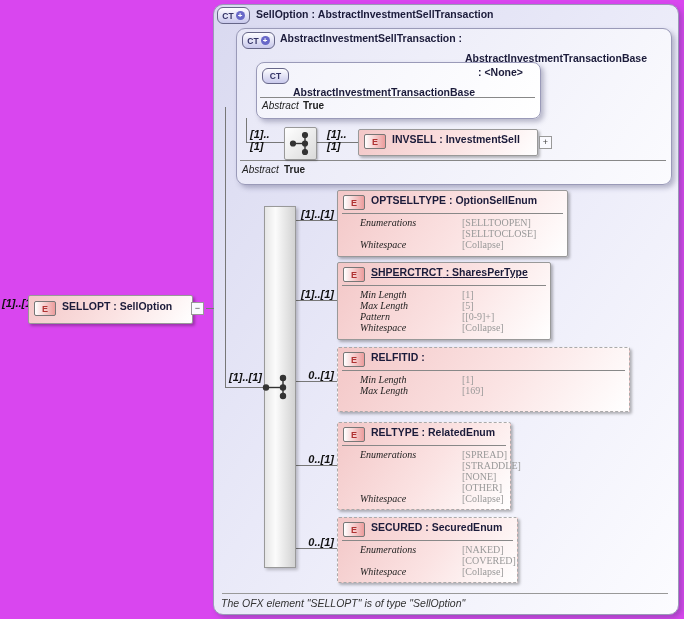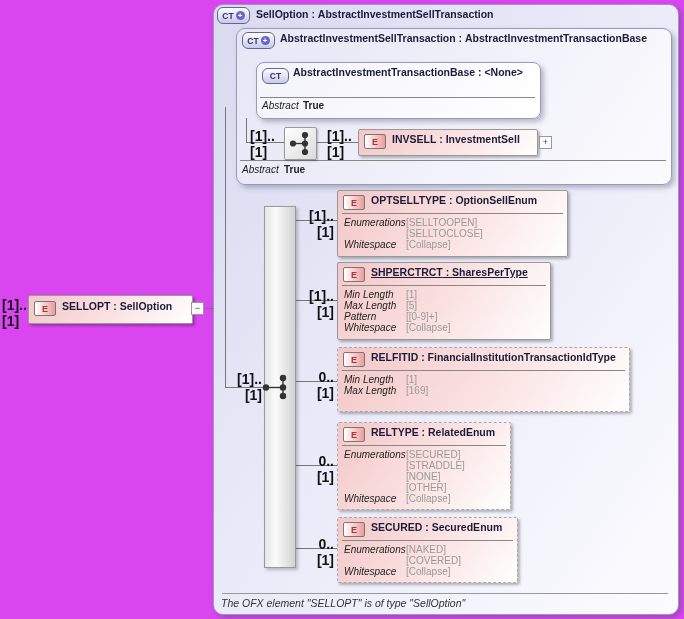--- a/index.html
+++ b/index.html
@@ -10,35 +10,35 @@
   .p-mid{background:linear-gradient(125deg,#e6e6f6,#fbfbfe);border-radius:9px;z-index:2;}
   .p-inner{background:linear-gradient(125deg,#f3f3fb,#ffffff);border-radius:8px;z-index:3;}
   .lines{position:absolute;left:0;top:0;z-index:4;pointer-events:none;} .z6{z-index:6;}
   .ct-badge{position:absolute;z-index:5;display:flex;align-items:center;justify-content:center;gap:2px;
     background:linear-gradient(180deg,#fdfdff,#c9c9ec);border:1px solid #666688;border-radius:6px;
     font-size:8.5px;font-weight:bold;color:#333366;}
   .plus-circle{width:9px;height:9px;border-radius:50%;background:#6868c8;color:#ffffff;
     font-size:8px;line-height:9px;text-align:center;font-weight:bold;}
   .title-flex{position:absolute;z-index:5;display:flex;align-items:flex-start;
     font-weight:bold;font-size:10.5px;line-height:12.5px;color:#1b1b3a;}
-  .wrapblock{word-break:break-all;}
+  .wrapblock{word-break:break-all;margin-top:20px;}
   .colon{white-space:pre;}
   .el-box{position:absolute;z-index:5;background:linear-gradient(125deg,#f3c7c7,#fbe3e3 55%,#ffffff);
     border:1px solid #999999;border-radius:2px;box-shadow:2px 2px 3px rgba(0,0,0,.28);}
   .el-box.dashed{border:1px dashed #aaaaaa;}
   .hdr{display:flex;align-items:flex-start;gap:6px;padding:3px 4px 2px 5px;}
   .e-badge{flex:none;width:20px;height:13px;margin-top:1px;background:linear-gradient(90deg,#ffffff,#ec9c9c);
     border:1px solid #777777;border-radius:2px;color:#b03333;font-weight:bold;font-size:9px;
     display:flex;align-items:center;justify-content:center;}
   .sep{border-top:1px solid #888888;margin:1px 4px;}
-  .rows{padding:2px 0 4px;}
+  .rows{padding:2px 16px 4px;font-family:Liberation Serif, serif;}
   .row{display:flex;font-size:10px;line-height:11px;}
   .row .lbl{flex:none;width:62px;font-style:italic;color:#222222;padding-left:6px;}
-  .row .vals{color:#999999;}
-  .card{position:absolute;z-index:5;font-size:14px;font-weight:bold;color:#111111;}
+  .row .vals{color:#999999;margin-left:40px;}
+  .card{position:absolute;z-index:5;font-size:11px;font-style:italic;font-weight:bold;color:#111111;}
   .abs-lbl{position:absolute;z-index:5;font-size:10px;font-style:italic;color:#222222;}
   .abs-val{position:absolute;z-index:5;font-size:10px;font-weight:bold;color:#222222;}
   .thin-sep{position:absolute;z-index:4;border-top:1px solid #888888;}
   .seq-box{position:absolute;z-index:5;width:31px;height:31px;background:linear-gradient(135deg,#ffffff,#dadada);
     border:1px solid #999999;border-radius:2px;box-shadow:1px 1px 2px rgba(0,0,0,.25);}
   .pm-box{position:absolute;z-index:5;width:11px;height:11px;background:#fafaff;border:1px solid #999999;
     font-size:9px;line-height:10px;text-align:center;color:#444444;}
   .bar{position:absolute;z-index:5;width:30px;height:360px;
     background:linear-gradient(90deg,#e6e6e6,#fbfbfb 35%,#d2d2d2);
     border:1px solid #999999;box-shadow:2px 2px 3px rgba(0,0,0,.22);}
@@ -226,21 +226,20 @@
       </div>
     </div>
   </div>
 
   <div class="el-box dashed" style="left:337px;top:347px;width:291px;height:63px;">
     <div class="hdr">
       <span class="e-badge">E</span>
       <span class="title-flex" style="position:static;">
         <span>RELFITID</span>
           <span class="colon"> : </span>
-          <span class="wrapblock" style="max-width:208px;">FinancialInstitutionTransactionIdType</span>
       </span>
     </div>
     <div class="sep"></div>
     <div class="rows">
       <div class="row">
         <span class="lbl">Min Length</span>
         <span class="vals">
             <div>[1]</div>
           </span>
       </div>
@@ -260,21 +259,21 @@
         <span>RELTYPE</span>
           <span class="colon"> : </span>
           <span>RelatedEnum</span>
       </span>
     </div>
     <div class="sep"></div>
     <div class="rows">
       <div class="row">
         <span class="lbl">Enumerations</span>
         <span class="vals">
-          <div>[SECURED]</div>
+          <div>[SPREAD]</div>
           <div>[STRADDLE]</div>
           <div>[NONE]</div>
           <div>[OTHER]</div>
         </span>
       </div>
       <div class="row">
         <span class="lbl">Whitespace</span>
         <span class="vals">
             <div>[Collapse]</div>
           </span>

